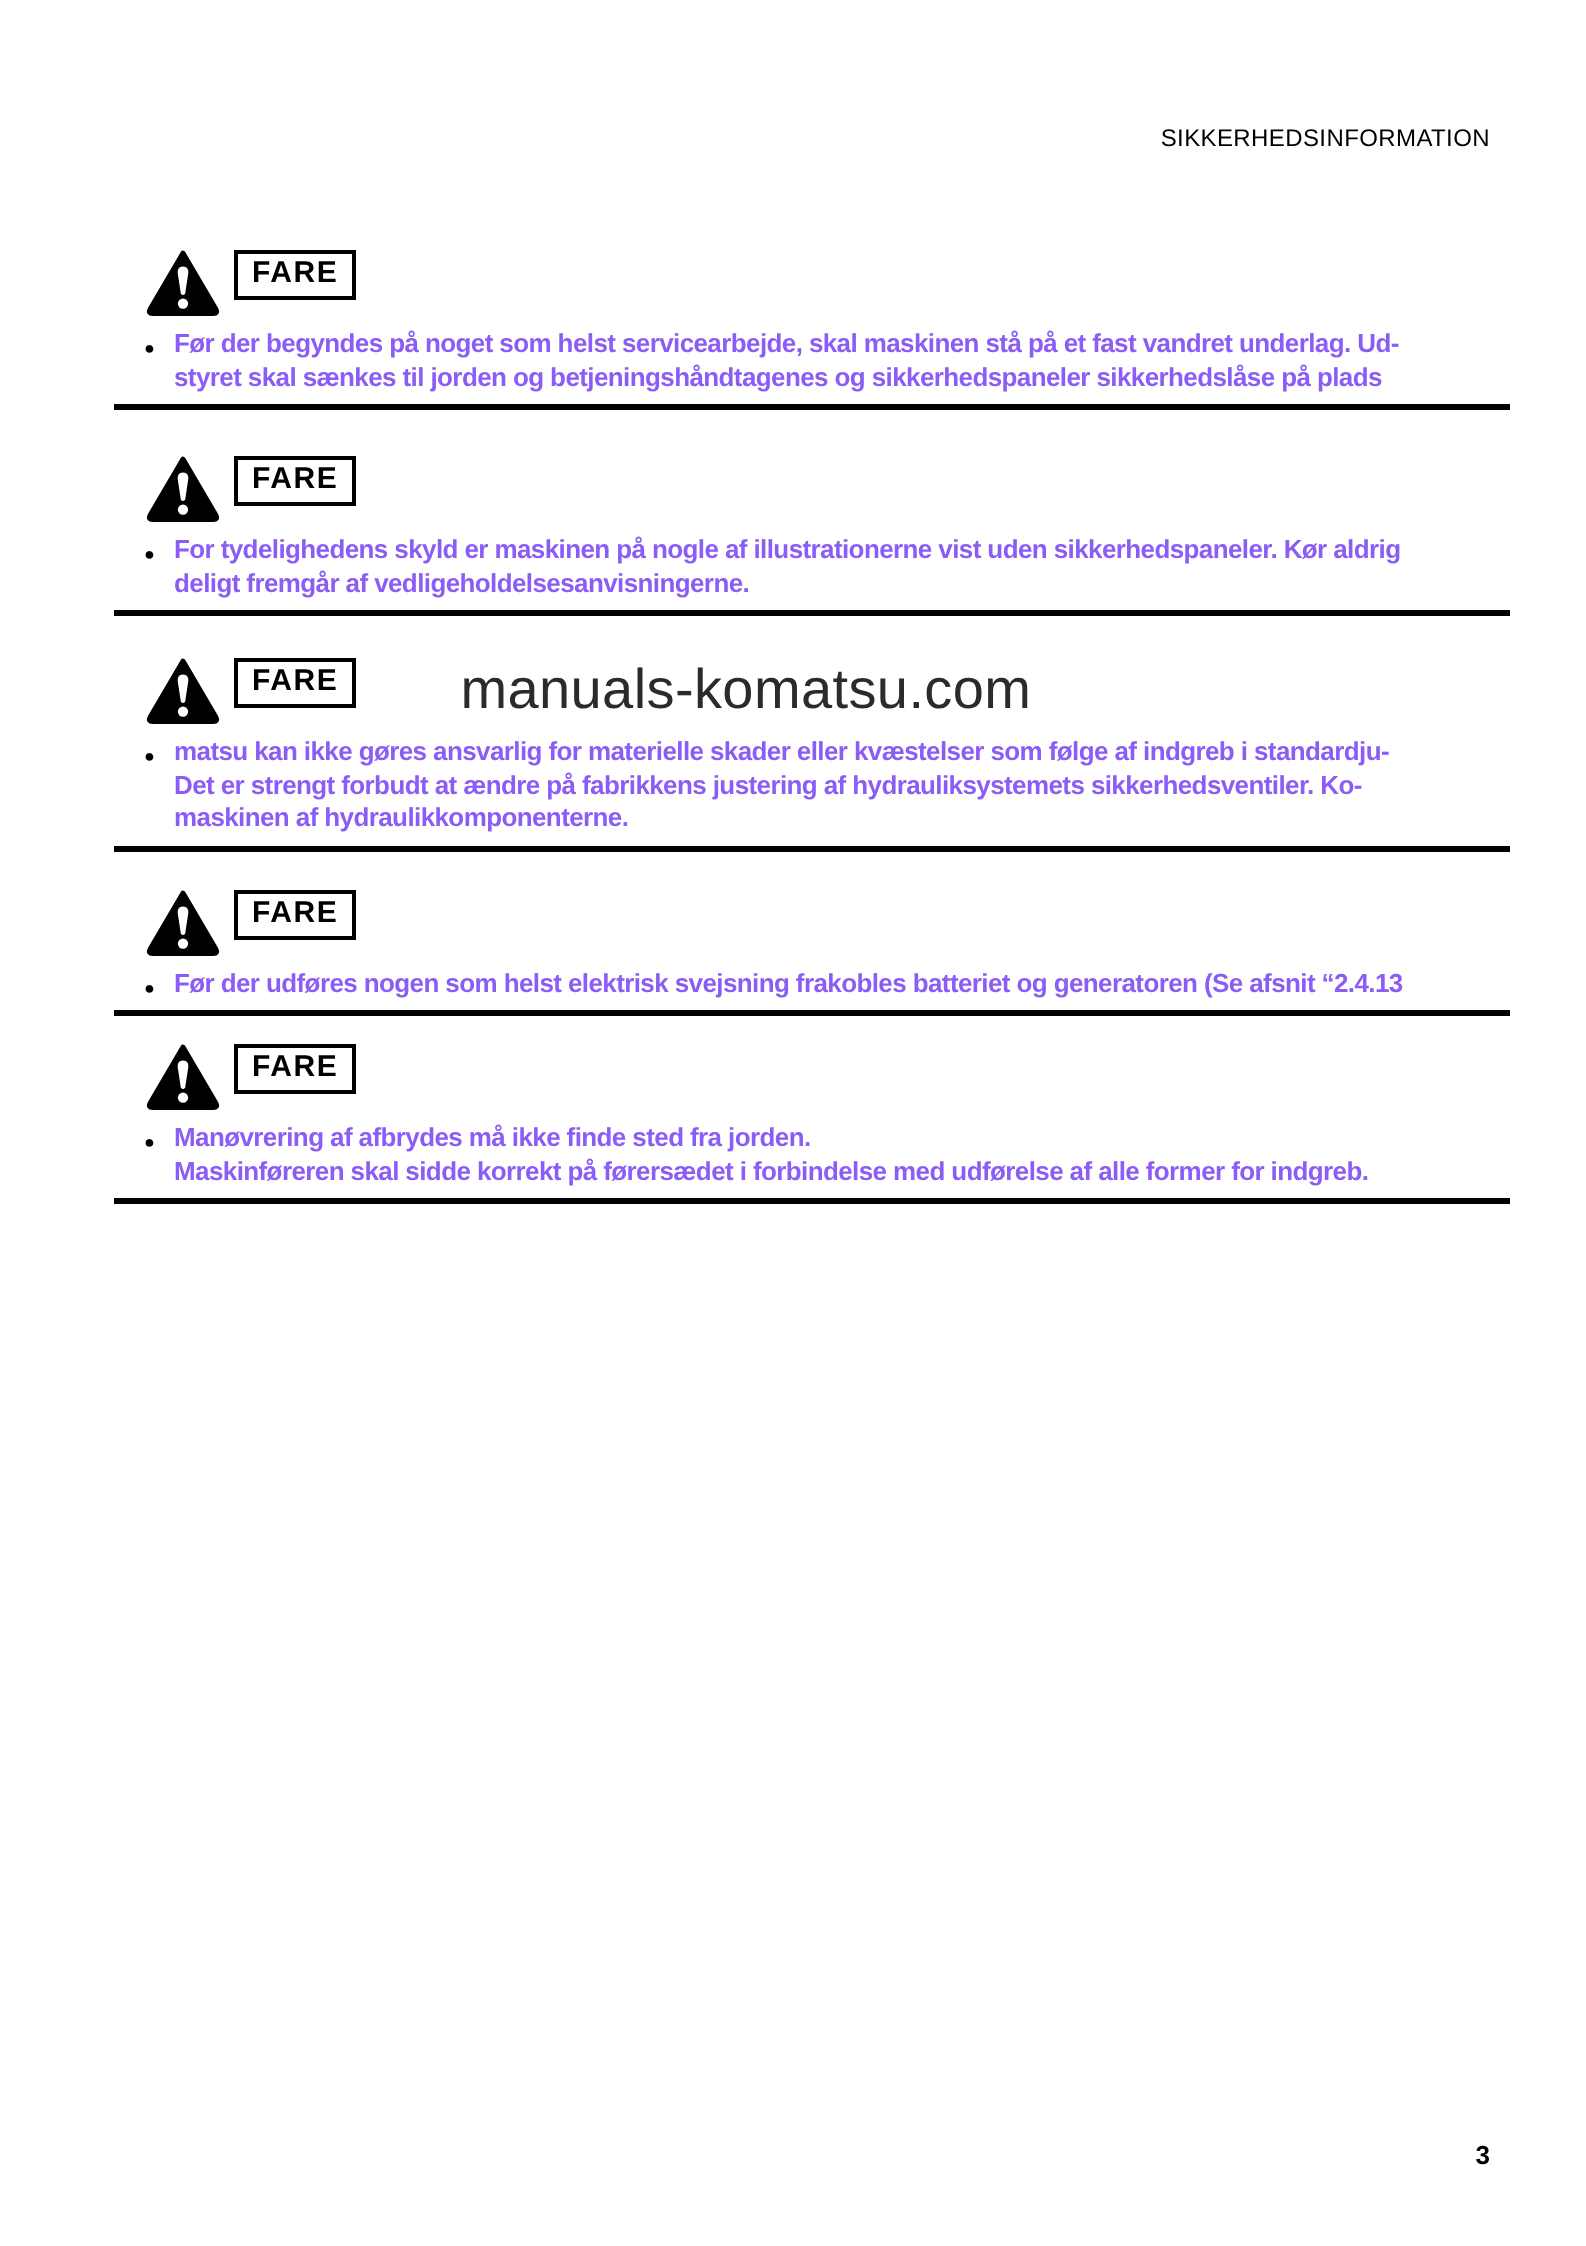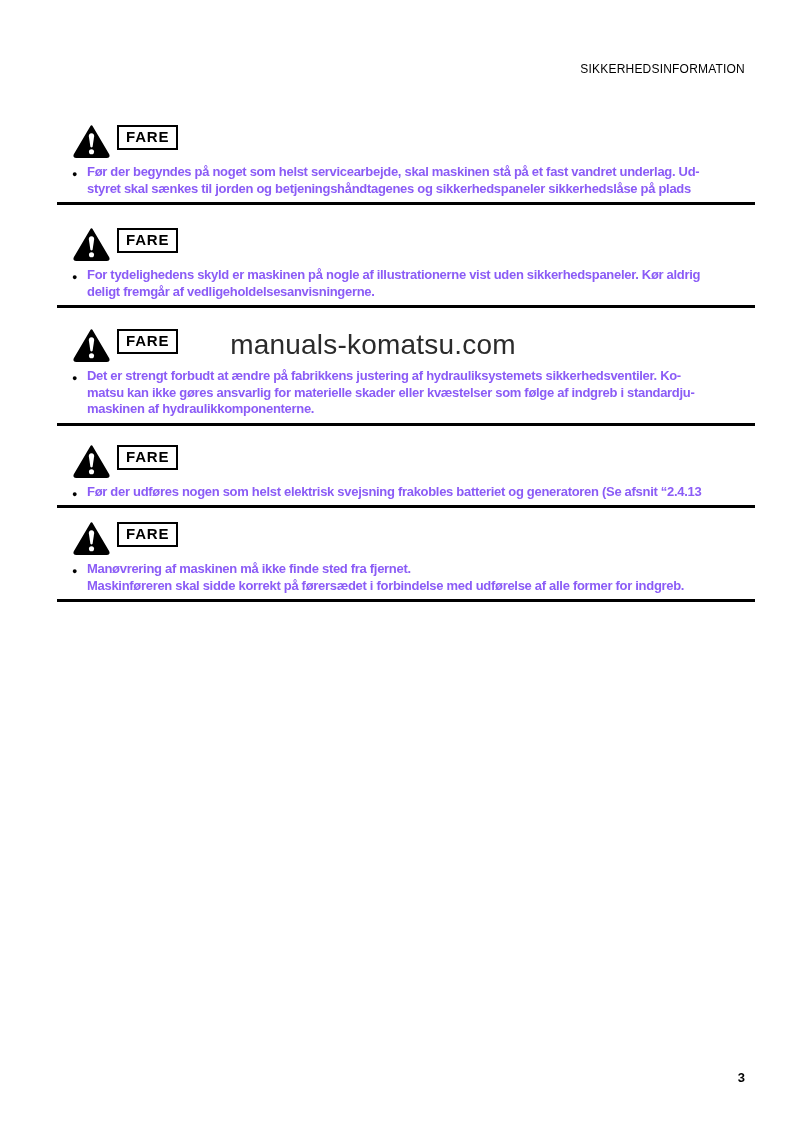--- a/index.html
+++ b/index.html
@@ -154,22 +154,22 @@
           <path d="M30 13.5 C26.8 13.5 25.3 15.8 25.7 19 L28.2 35.5 Q30 38.2 31.8 35.5 L34.3 19 C34.7 15.8 33.2 13.5 30 13.5 Z" fill="#fff"></path>
           <circle cx="30" cy="43.8" r="4.2" fill="#fff"></circle>
         </svg>
       </span>
       <span class="danger-label">FARE</span>
       <span class="watermark">manuals-komatsu.com</span>
     </div>
     <div class="para">
       <span class="bullet" style="font-size: 9px; top: 4px;">●</span>
       <div>
+            <div class="tline">matsu kan ikke gøres ansvarlig for materielle skader eller kvæstelser som følge af indgreb i standardju-</div>
             <div class="tline">Det er strengt forbudt at ændre på fabrikkens justering af hydrauliksystemets sikkerhedsventiler. Ko-</div>
-            <div class="tline">matsu kan ikke gøres ansvarlig for materielle skader eller kvæstelser som følge af indgreb i standardju-</div>
             <div class="tline">maskinen af hydraulikkomponenterne.</div>
           </div>
     </div>
     <div class="rule"></div>
   </section>
 
   <section class="warning-block">
     <div class="icon-row">
       <span>
         <svg class="tri-icon" width="37" height="33" viewBox="0 0 60 54" aria-hidden="true">
@@ -198,21 +198,21 @@
           <path d="M30 13.5 C26.8 13.5 25.3 15.8 25.7 19 L28.2 35.5 Q30 38.2 31.8 35.5 L34.3 19 C34.7 15.8 33.2 13.5 30 13.5 Z" fill="#fff"></path>
           <circle cx="30" cy="43.8" r="4.2" fill="#fff"></circle>
         </svg>
       </span>
       <span class="danger-label">FARE</span>
 
     </div>
     <div class="para">
       <span class="bullet" style="font-size: 9px; top: 4px;">●</span>
       <div>
-            <div class="tline">Manøvrering af maskinen må ikke finde sted fra fjernet.</div>
+            <div class="tline">Manøvrering af afbrydes må ikke finde sted fra jorden.</div>
             <div class="tline">Maskinføreren skal sidde korrekt på førersædet i forbindelse med udførelse af alle former for indgreb.</div>
           </div>
     </div>
     <div class="rule"></div>
   </section>
 </div>
 
   <div class="page-number">3</div>
 </div>
 

